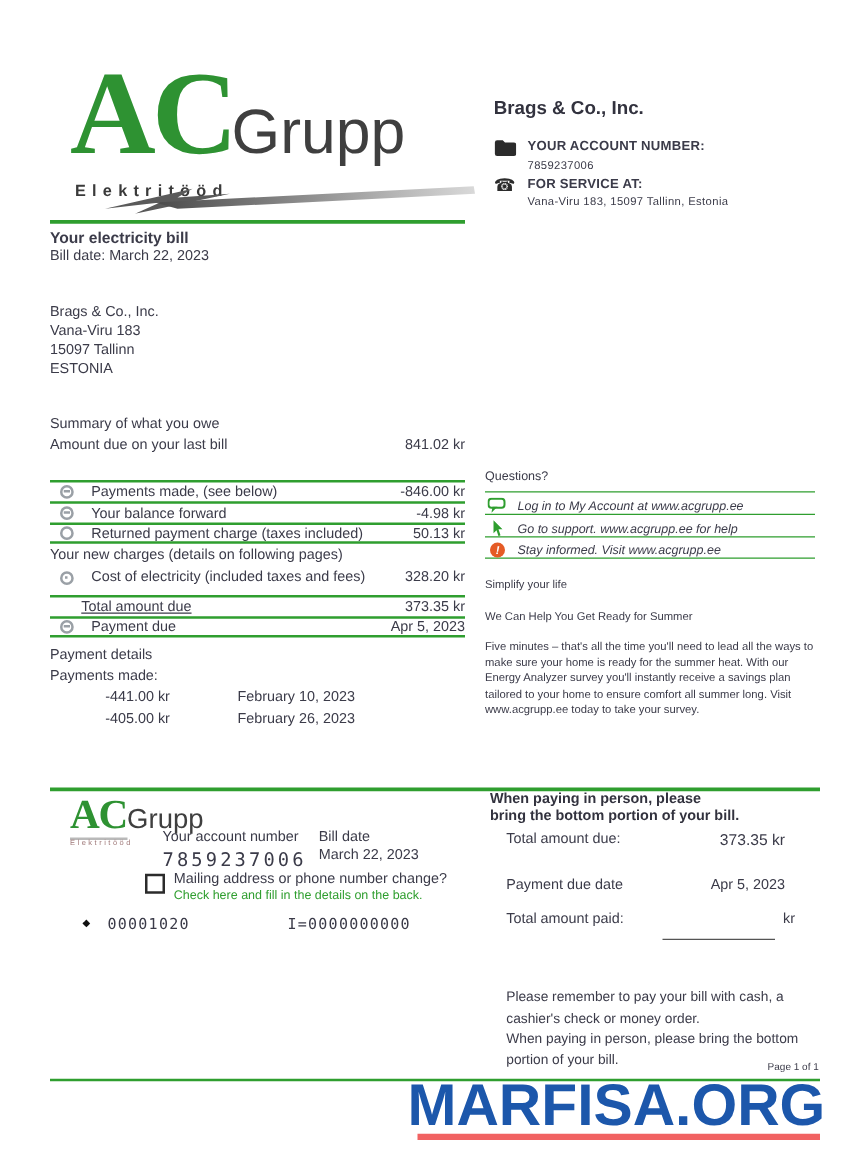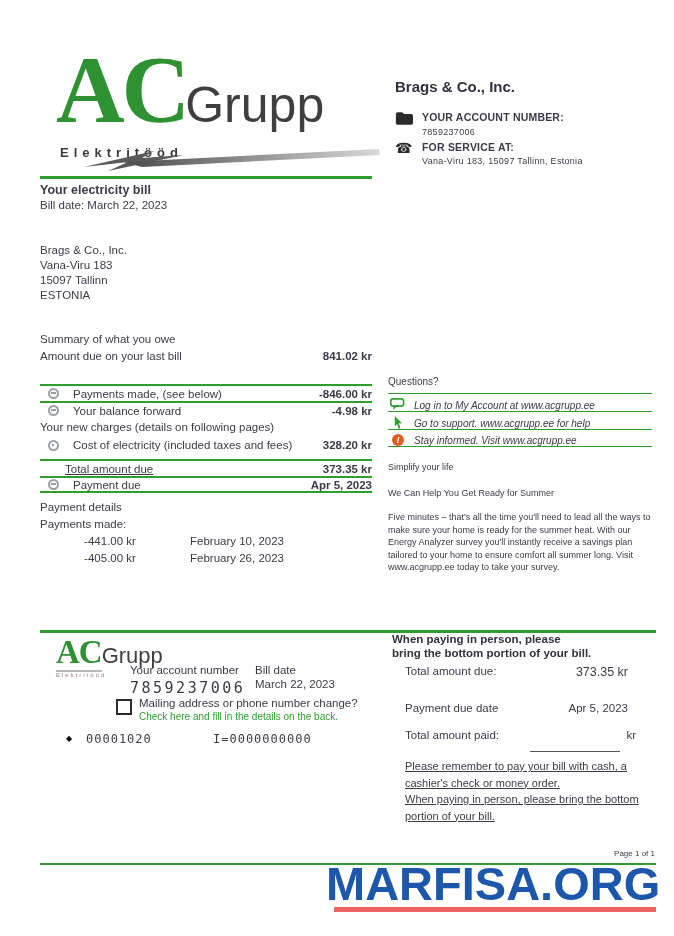--- a/index.html
+++ b/index.html
@@ -26,21 +26,21 @@
   .remit-company{font-weight:bold;font-size:15px;color:#32323e;margin-bottom:16px;}
   .hr-row{display:flex;align-items:flex-start;margin-bottom:1px;}
   .hr-icon{width:18px;height:15px;margin-right:9px;flex:0 0 auto;}
   .hr-label{font-weight:bold;font-size:10.5px;letter-spacing:.2px;}
   .hr-sub{margin-left:27px;font-size:9px;letter-spacing:.3px;margin-bottom:4px;}
   .phone-glyph{font-size:14px;line-height:14px;color:#2b2b2b;width:18px;margin-right:9px;text-align:left;}
 
   
   .summary{position:absolute;left:40px;top:330px;width:332px;font-size:11.5px;}
   .sum-row{display:flex;align-items:center;height:17px;box-sizing:border-box;}
-  .sum-val{margin-left:auto;font-weight:bold;}
+  .sum-val{margin-left:auto;}
   .bt{border-top:2px solid #2f9e2f;}
   .bb{border-bottom:2.5px solid #2f9e2f;}
   .dot{width:11px;height:11px;border:2.5px solid #9aa0a6;border-radius:50%;box-sizing:border-box;
        margin:0 14px 0 8px;position:relative;flex:0 0 auto;}
   .dot.dash::after{content:"";position:absolute;left:1px;right:1px;top:2px;height:2px;background:#9aa0a6;}
   .dot.dotc::after{content:"";position:absolute;left:2px;top:2px;width:2px;height:2px;background:#9aa0a6;}
   .indent25{padding-left:25px;text-decoration:underline;}
   .gap20{height:20px;}
   .pay-row{display:flex;height:17px;align-items:center;}
   .pay-amt{width:140px;text-align:center;}
@@ -68,28 +68,28 @@
   .mini-sub{font-size:6px;letter-spacing:2px;color:#a07a7a;border-top:2px solid #b9b9b9;width:46px;margin-top:1px;}
   .sl-acc-label{position:absolute;left:74px;top:28px;}
   .sl-acc-num{position:absolute;left:74px;top:43px;font-size:15px;letter-spacing:2.5px;font-family:"DejaVu Sans Mono",monospace;}
   .sl-bd-label{position:absolute;left:199px;top:28px;}
   .sl-bd-val{position:absolute;left:199px;top:42px;}
   .chk{position:absolute;left:60px;top:63px;width:12px;height:12px;border:2.5px solid #2b2b2b;background:#fff;}
   .sl-mail{position:absolute;left:83px;top:61px;font-size:11.5px;}
   .sl-mailnote{position:absolute;left:83px;top:75px;font-size:10px;color:#2f9e2f;}
   .sl-diamond{position:absolute;left:10px;top:98px;font-size:8px;color:#111;}
   .sl-code1{position:absolute;left:30px;top:96px;font-family:"DejaVu Sans Mono",monospace;font-size:12px;letter-spacing:1px;}
-  .sl-code2{position:absolute;left:157px;top:96px;font-family:"DejaVu Sans Mono",monospace;font-size:12px;letter-spacing:1px;}
+  .sl-code2{position:absolute;left:174px;top:96px;font-family:"DejaVu Sans Mono",monospace;font-size:12px;letter-spacing:1px;}
 
   .stub-right{position:absolute;left:392px;top:632px;width:262px;font-size:11.5px;}
   .sr-note{line-height:14px;font-weight:bold;color:#32323e;}
   .sr-label{position:absolute;left:13px;}
   .sr-val{position:absolute;right:26px;text-align:right;}
   .paid-line{position:absolute;left:138px;top:107px;width:90px;border-bottom:1.2px solid #555;height:12px;}
-  .sr-para{position:absolute;left:13px;top:126px;width:248px;font-size:11px;line-height:16.5px;text-decoration:underline;}
+  .sr-para{position:absolute;left:13px;top:158px;width:248px;font-size:11px;line-height:16.5px;}
 
   
   .page-num{position:absolute;right:19px;top:849px;font-size:8px;}
   .footer-line{position:absolute;left:40px;top:863px;width:616px;height:2px;background:#2f9e2f;}
   .watermark{position:absolute;left:326px;top:860px;font-size:47px;font-weight:bold;color:#1c57ab;
              letter-spacing:0px;line-height:1;}
   .watermark-bar{position:absolute;left:334px;top:907px;width:322px;height:5px;background:#f16262;}
 </style>
 </head>
 <body>
@@ -154,20 +154,25 @@
     <div class="sum-row bt">
       <span class="dot dash"></span>
       <span>Payments made, (see below)</span>
       <span class="sum-val">-846.00 kr</span>
     </div>
     <div class="sum-row bt">
       <span class="dot dash"></span>
       <span>Your balance forward</span>
       <span class="sum-val">-4.98 kr</span>
     </div>
+    <div class="sum-row bt bb">
+      <span class="dot"></span>
+      <span>Returned payment charge (taxes included)</span>
+      <span class="sum-val">50.13 kr</span>
+    </div>
 
     <div class="sum-row" style="height:18px">Your new charges (details on following pages)</div>
 
     <div class="sum-row" style="height:18px">
       <span class="dot dotc"></span>
       <span>Cost of electricity (included taxes and fees)</span>
       <span class="sum-val">328.20 kr</span>
     </div>
 
     <div class="sum-row bt" style="margin-top:5px">

